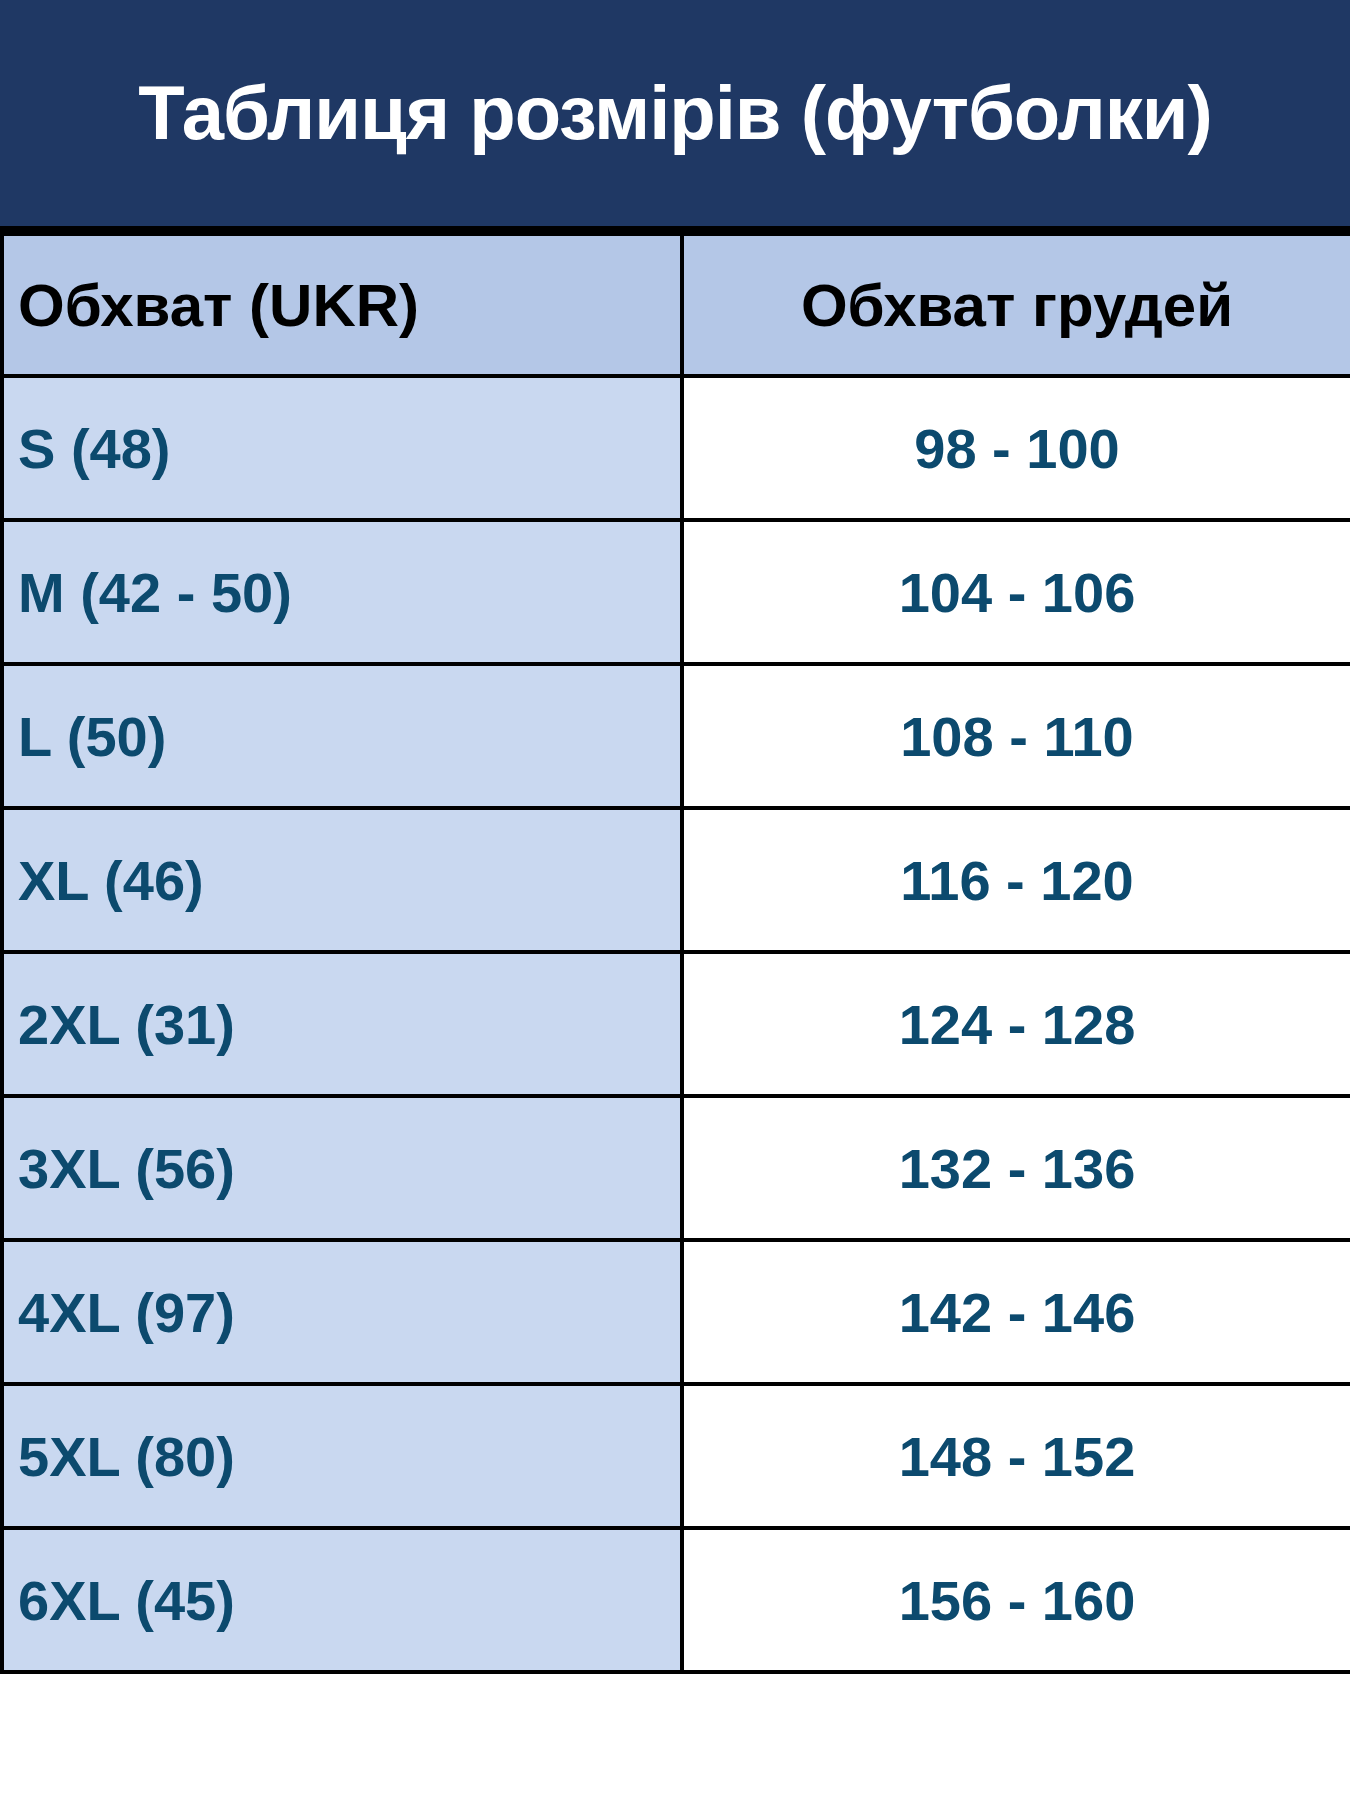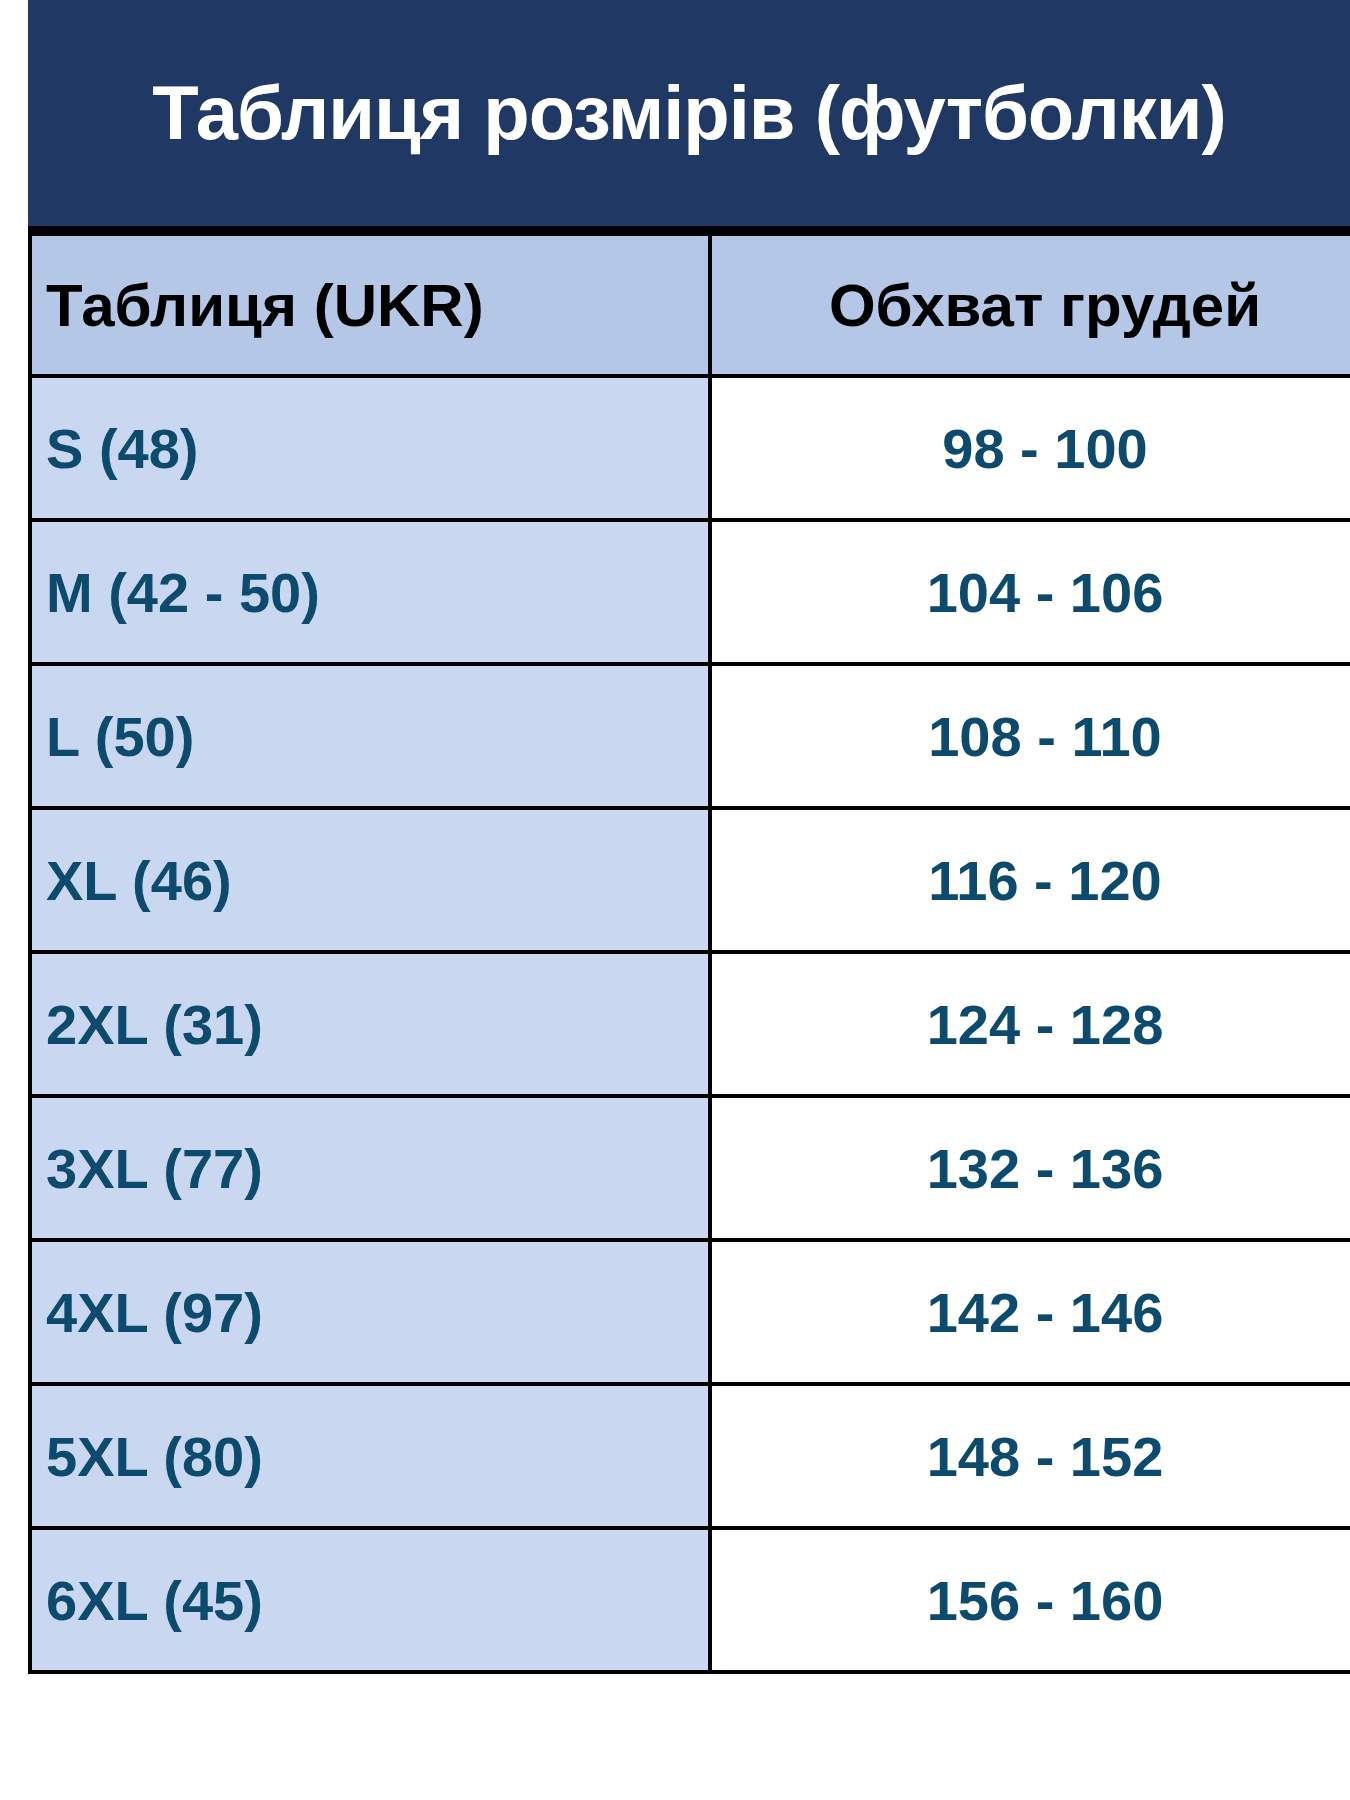--- a/index.html
+++ b/index.html
@@ -11,21 +11,20 @@
     width: 1350px;
     height: 1800px;
     font-family: "Liberation Sans", sans-serif;
     overflow: hidden;
   }
   .sheet {
     width: 1350px;
     height: 1372px;
     box-sizing: border-box;
     background: #ffffff;
-    padding-left: 28px;
   }
   .title-bar {
     background: #1f3864;
     height: 232px;
     display: flex;
     align-items: center;
     justify-content: center;
     box-sizing: border-box;
     border-bottom: 6px solid #000000;
   }
@@ -92,21 +91,21 @@
     <div class="title-text">Таблиця розмірів (футболки)</div>
   </div>
 
   <table class="size-table">
     <colgroup>
       <col class="col-size">
       <col class="col-chest">
     </colgroup>
     <thead>
       <tr>
-        <th class="head-size">Таблиця (UKR)</th>
+        <th class="head-size">Обхват (UKR)</th>
         <th class="head-chest">Обхват грудей</th>
       </tr>
     </thead>
     <tbody>
       <tr>
         <td class="cell-size">S (48)</td>
         <td class="cell-chest">98 - 100</td>
       </tr>
       <tr>
         <td class="cell-size">M (42 - 50)</td>
@@ -118,21 +117,21 @@
       </tr>
       <tr>
         <td class="cell-size">XL (46)</td>
         <td class="cell-chest">116 - 120</td>
       </tr>
       <tr>
         <td class="cell-size">2XL (31)</td>
         <td class="cell-chest">124 - 128</td>
       </tr>
       <tr>
-        <td class="cell-size">3XL (77)</td>
+        <td class="cell-size">3XL (56)</td>
         <td class="cell-chest">132 - 136</td>
       </tr>
       <tr>
         <td class="cell-size">4XL (97)</td>
         <td class="cell-chest">142 - 146</td>
       </tr>
       <tr>
         <td class="cell-size">5XL (80)</td>
         <td class="cell-chest">148 - 152</td>
       </tr>

